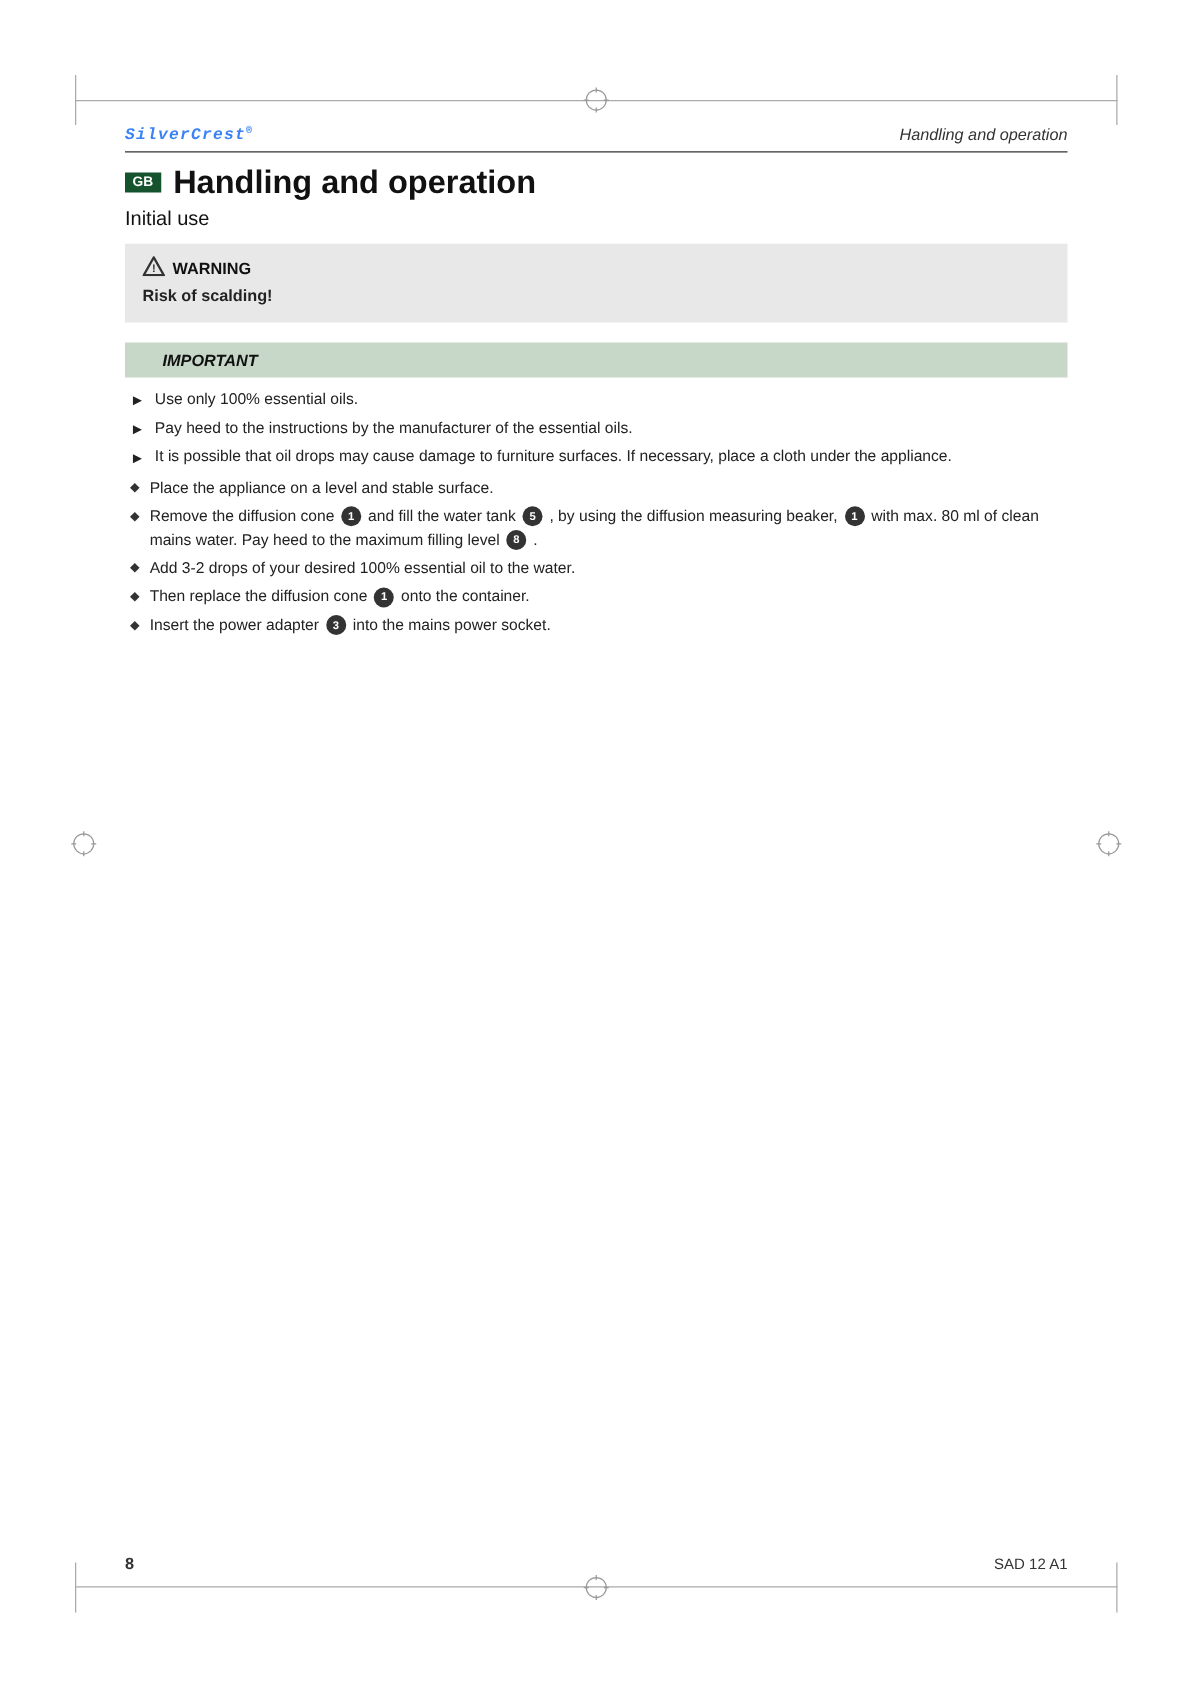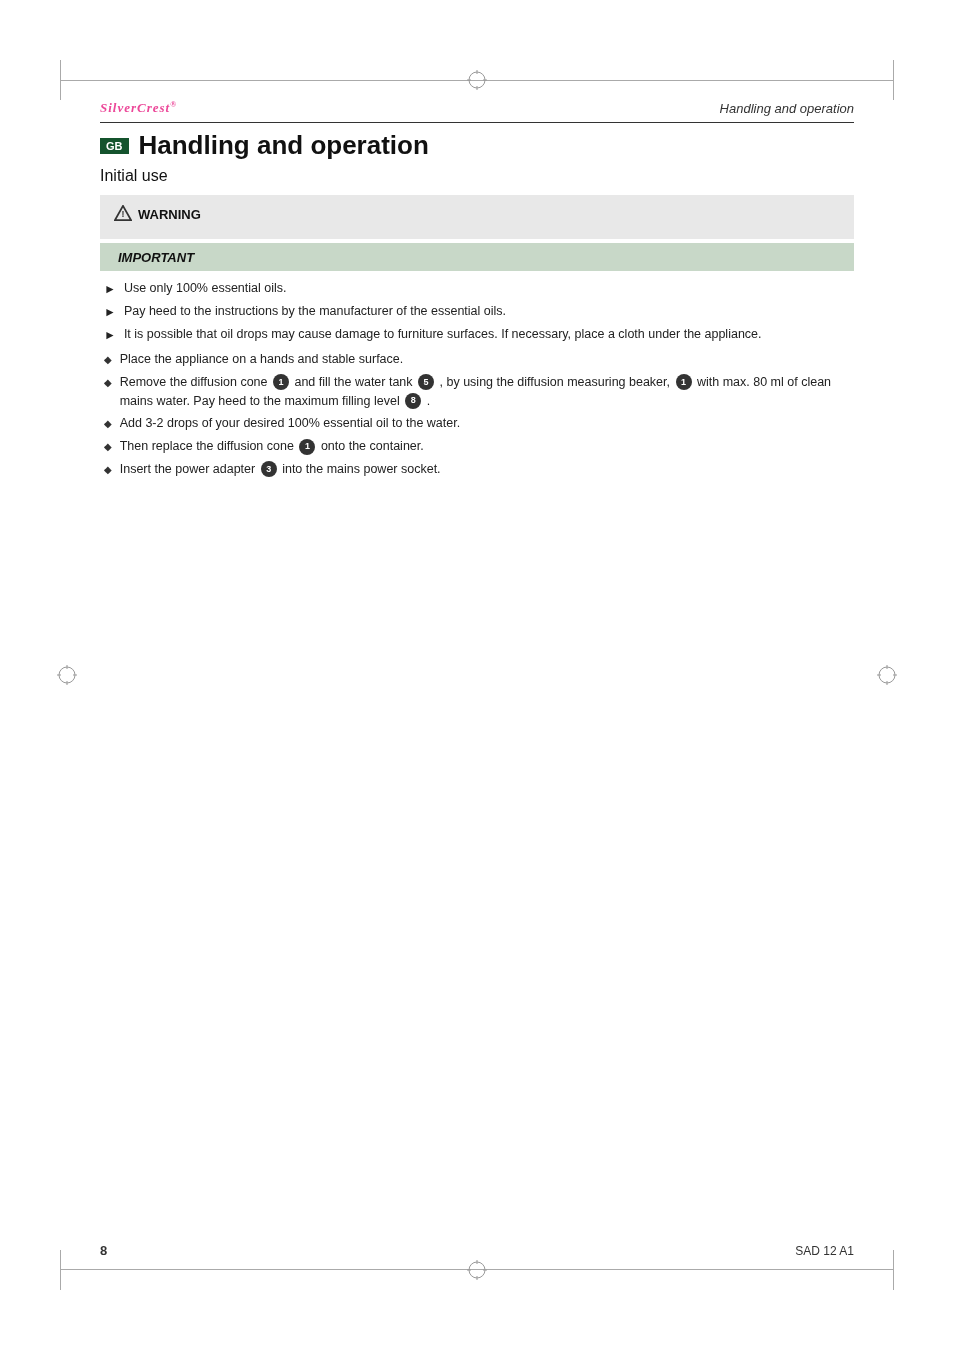--- a/index.html
+++ b/index.html
@@ -103,26 +103,26 @@
       top: 100px;
       left: 100px;
       right: 100px;
       display: flex;
       justify-content: space-between;
       align-items: center;
       padding-bottom: 6px;
       border-bottom: 1px solid #333;
     }
     .brand-logo {
-      font-family: Liberation Serif, serif;
+      font-family: Liberation Mono, monospace;
       font-size: 13px;
       font-weight: bold;
       font-style: italic;
       letter-spacing: 1px;
-      color: #ec4899;
+      color: #3b82f6;
     }
     .brand-logo sup {
       font-size: 8px;
     }
     .header-section-title {
       font-size: 13px;
       color: #333;
       font-style: italic;
     }
 
@@ -195,22 +195,22 @@
       padding-left: 16px;
     }
     .arrow-bullet {
       display: inline-block;
       margin-right: 4px;
     }
 
     
     .important-box {
       background: #c8d8c8;
-      padding: 6px 18px;
-      margin-top: 4px;
+      padding: 6px 30px;
+      margin-top: 16px;
     }
     .important-label {
       font-size: 13px;
       font-weight: bold;
       font-style: italic;
       color: #111;
     }
 
     
     .bullet-list {
@@ -342,20 +342,21 @@
   <div class="warning-box">
     <div class="warning-header">
       <span class="warning-triangle">
         <svg viewBox="0 0 20 18" width="18" height="16">
           <polygon points="10,1 19,17 1,17" fill="none" stroke="#333" stroke-width="2"></polygon>
           <text x="10" y="14" text-anchor="middle" font-size="10" font-weight="bold" fill="#333">!</text>
         </svg>
       </span>
       <span>WARNING</span>
     </div>
+    <div class="warning-body">Risk of scalding!</div>
   </div>
 
   <div class="important-box">
     <span class="important-label">IMPORTANT</span>
   </div>
 
   <div class="bullet-list">
     <div class="bullet-item">
       <span class="bullet-arrow">►</span>
       <span>Use only 100% essential oils.</span>
@@ -367,21 +368,21 @@
     <div class="bullet-item">
       <span class="bullet-arrow">►</span>
       <span>It is possible that oil drops may cause damage to furniture surfaces. If necessary, place a cloth under the appliance.</span>
     </div>
   </div>
 
   <div style="margin-top: 6px;">
 
     <div class="bullet-item">
       <span class="diamond-bullet">◆</span>
-      <span>Place the appliance on a hands and stable surface.</span>
+      <span>Place the appliance on a level and stable surface.</span>
     </div>
 
     <div class="bullet-item">
       <span class="diamond-bullet">◆</span>
       <span>
         <span>Remove the diffusion cone</span>
         <span class="badge">1</span>
         <span>and fill the water tank</span>
         <span class="badge">5</span>
         <span>, by using the diffusion measuring beaker,</span>

